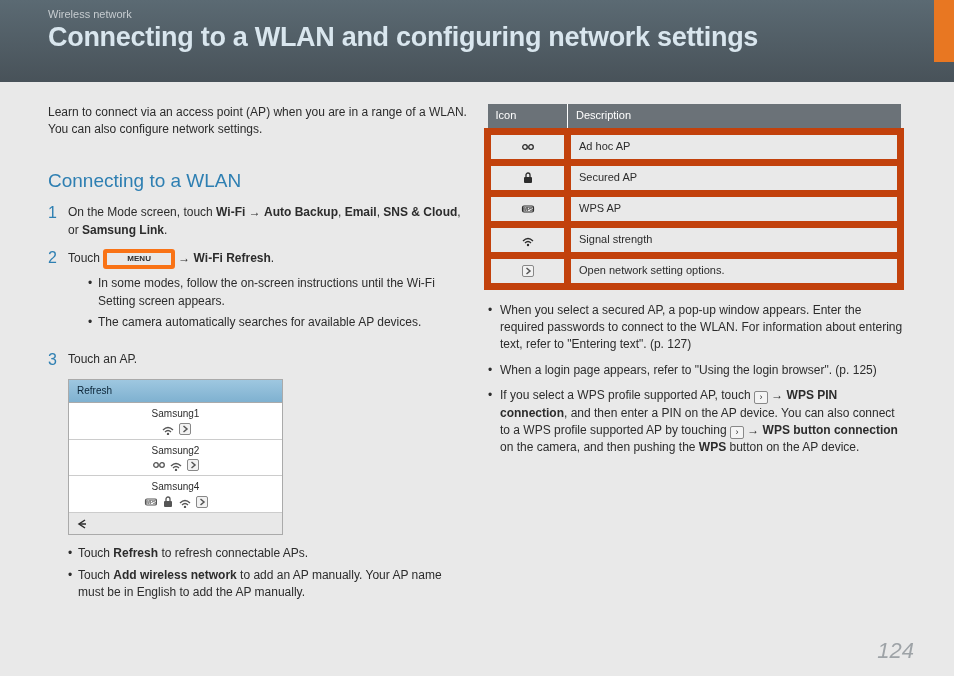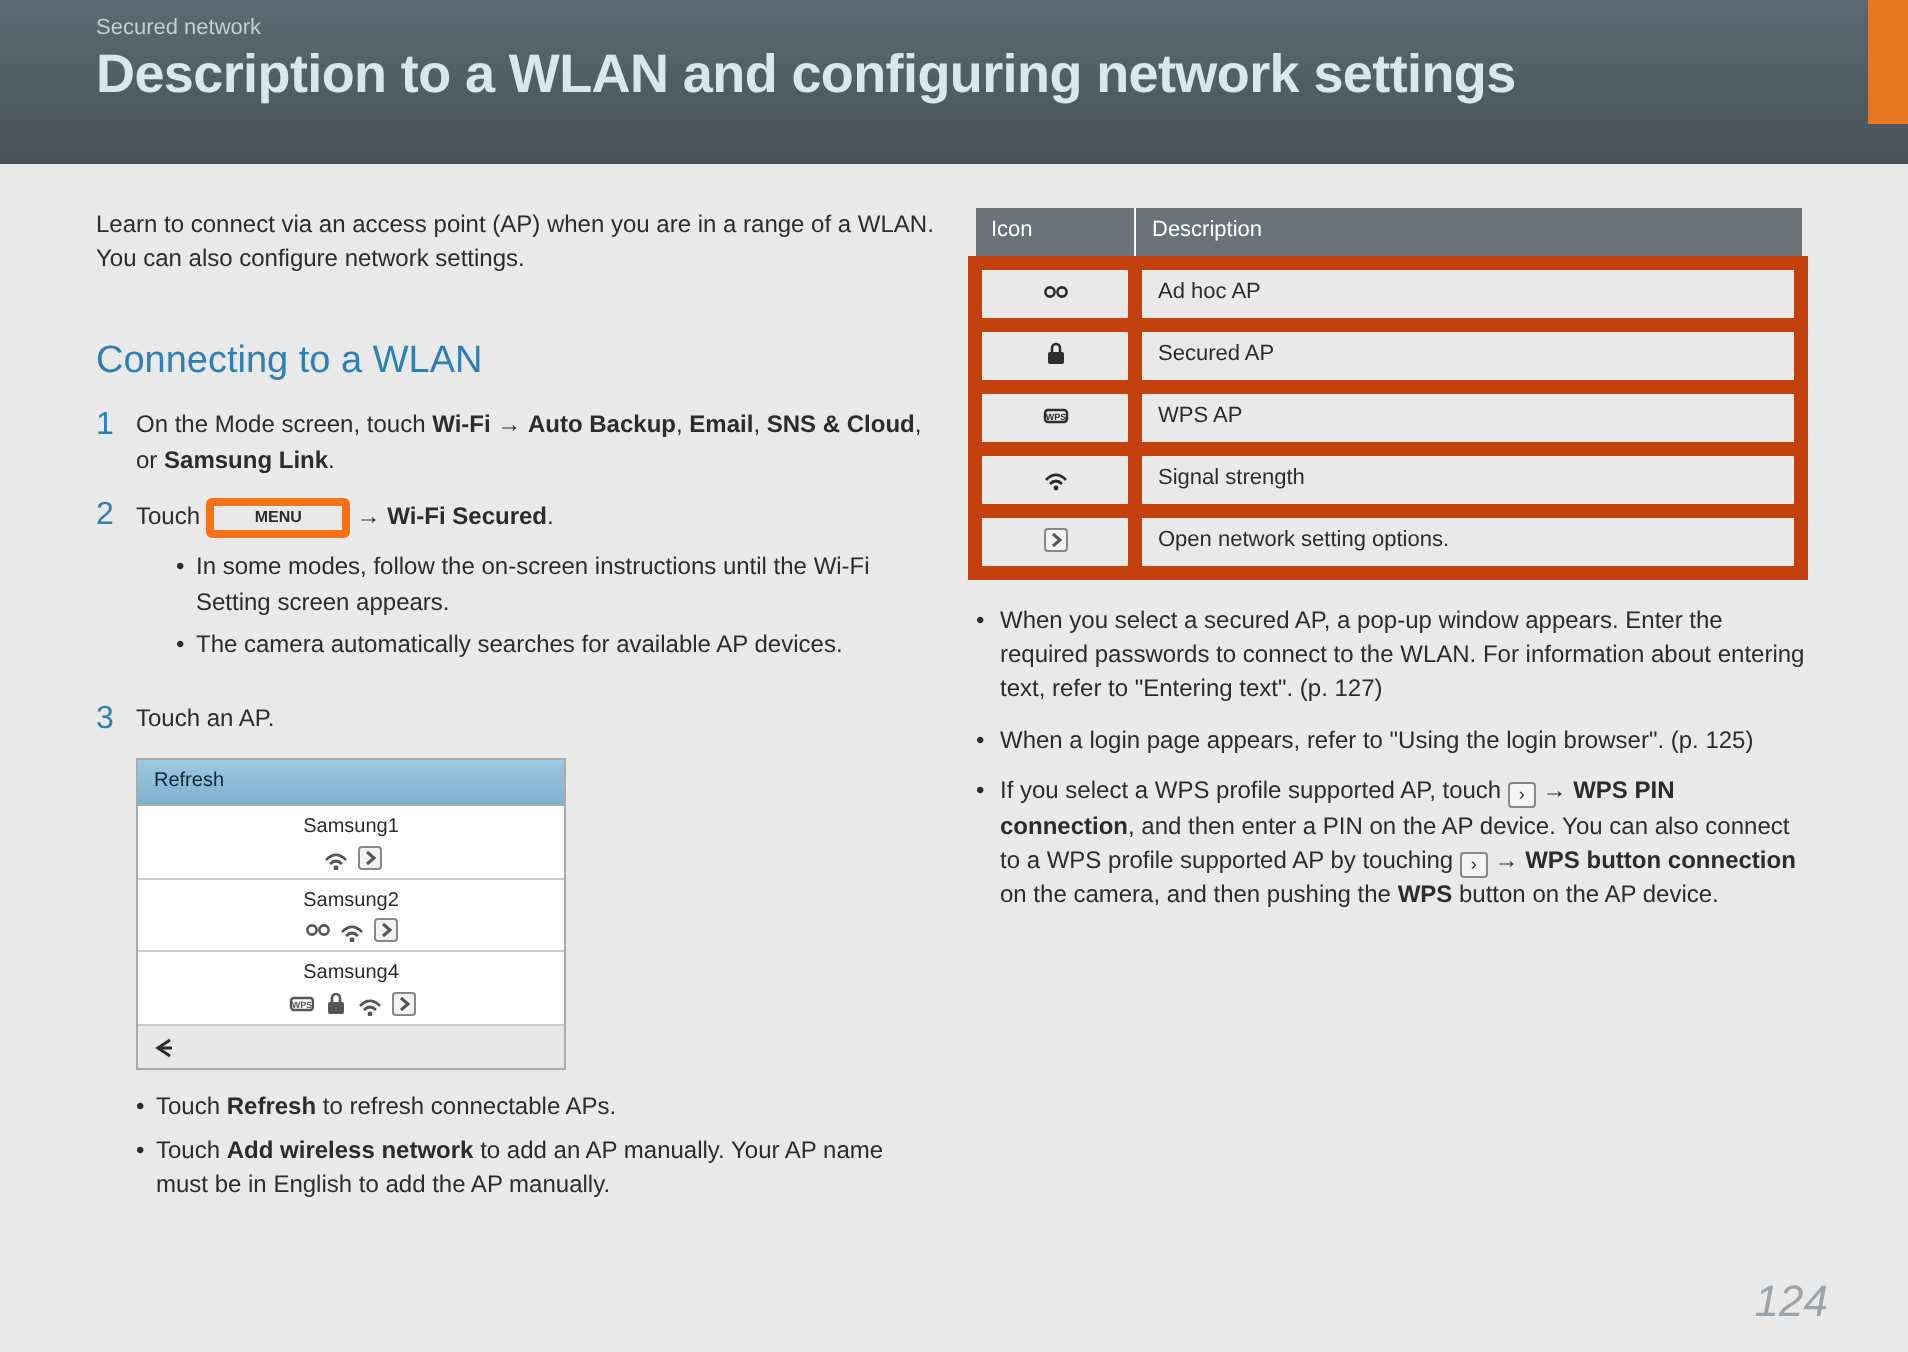--- a/index.html
+++ b/index.html
@@ -103,42 +103,42 @@
       </g>
     <g id="i-back">
         <path d="M10 3 L4 7 L10 11" fill="none" stroke="currentColor" stroke-width="1.5"></path>
         <path d="M4 7 H11" stroke="currentColor" stroke-width="1.5"></path>
       </g>
   </defs>
 </svg>
 
 <div class="page-header">
   <div class="tab"></div>
-  <div class="breadcrumb">Secured network</div>
-  <div class="title">Description to a WLAN and configuring network settings</div>
+  <div class="breadcrumb">Wireless network</div>
+  <div class="title">Connecting to a WLAN and configuring network settings</div>
 </div>
 
 <div class="body-area">
 
   <div class="col">
     <p class="intro">Learn to connect via an access point (AP) when you are in a range of a WLAN. You can also configure network settings.</p>
 
     <h2 class="section-h2">Connecting to a WLAN</h2>
 
     <div class="step">
       <div class="step-num">1</div>
       <div class="step-body">
         <span>On the Mode screen, touch </span><b>Wi-Fi</b><span> → </span><b>Auto Backup</b><span>, </span><b>Email</b><span>, </span><b>SNS &amp; Cloud</b><span>, or </span><b>Samsung Link</b><span>.</span>
       </div>
     </div>
 
     <div class="step">
       <div class="step-num">2</div>
       <div class="step-body">
-        <span>Touch </span><span class="menu-badge">MENU</span><span> → </span><b>Wi-Fi Secured</b><span>.</span>
+        <span>Touch </span><span class="menu-badge">MENU</span><span> → </span><b>Wi-Fi Refresh</b><span>.</span>
         <ul class="sub-bullets">
           <li>In some modes, follow the on-screen instructions until the Wi-Fi Setting screen appears.</li>
           <li>The camera automatically searches for available AP devices.</li>
         </ul>
       </div>
     </div>
 
     <div class="step">
       <div class="step-num">3</div>
       <div class="step-body">

